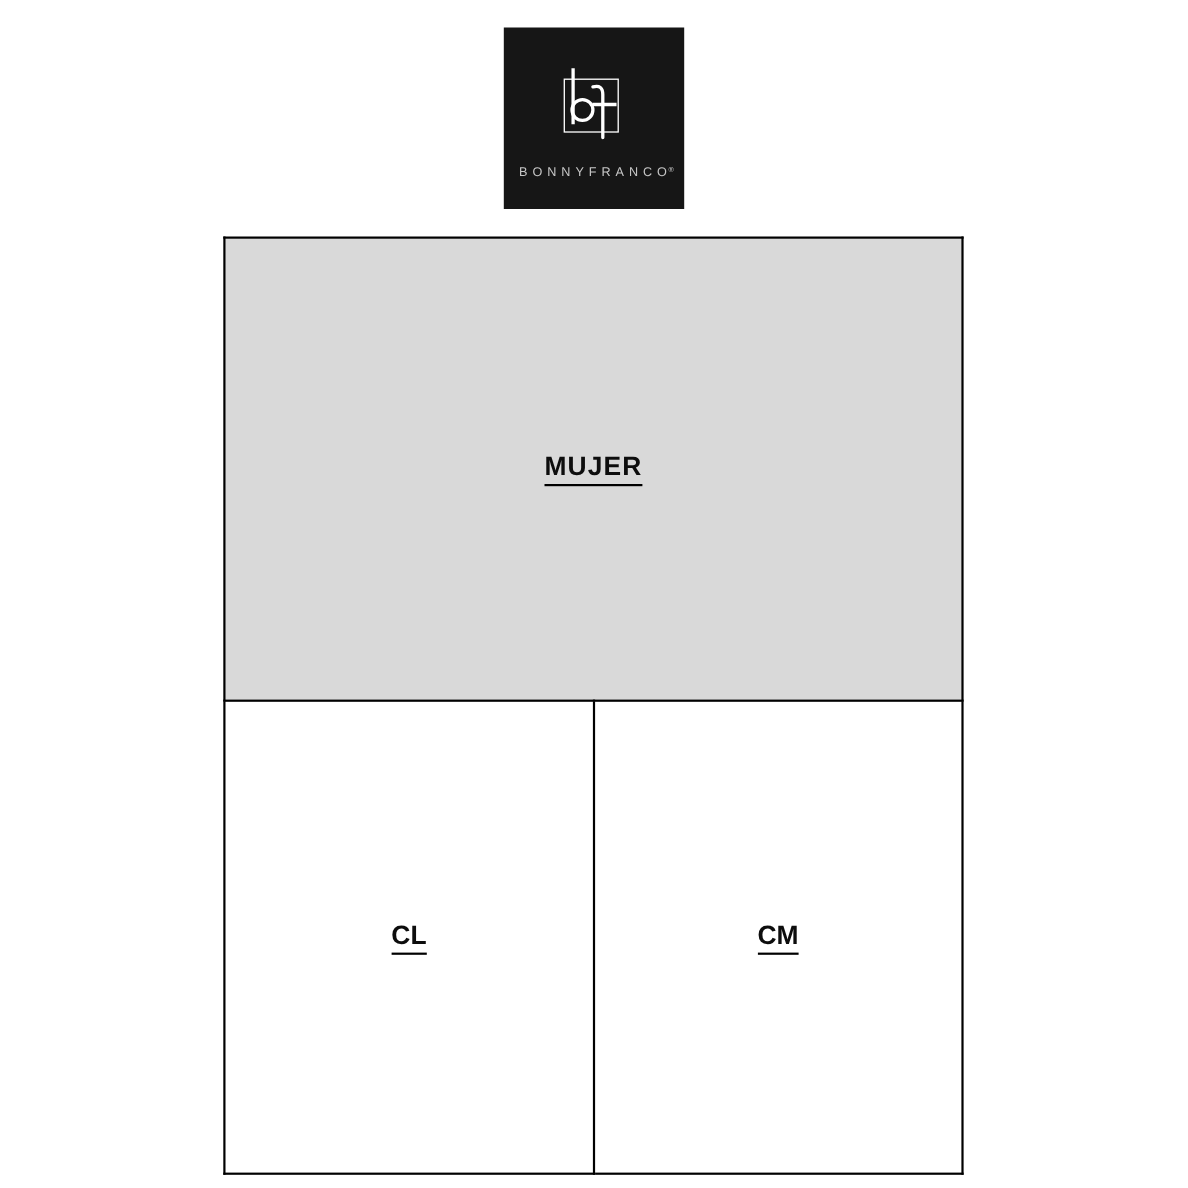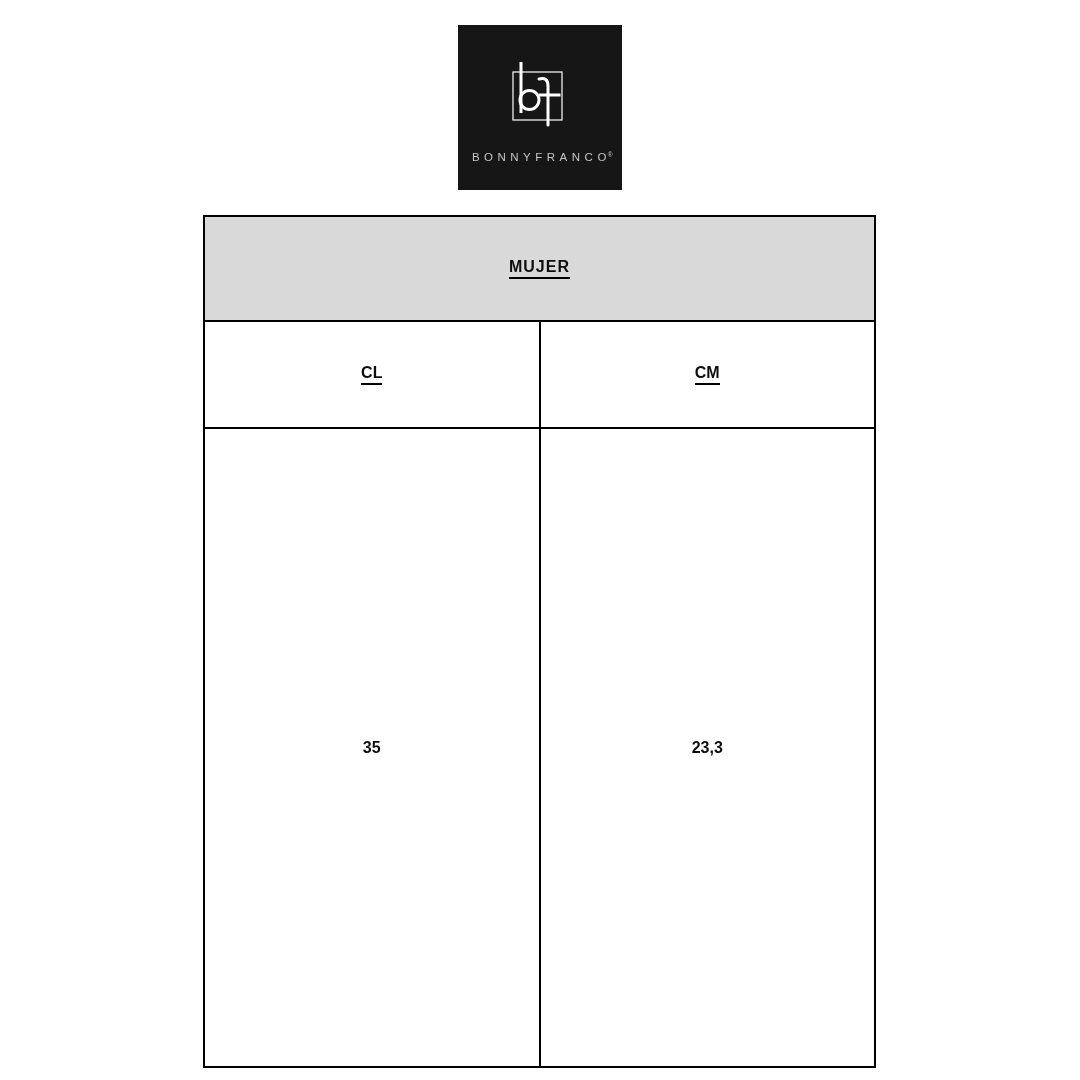--- a/index.html
+++ b/index.html
@@ -59,21 +59,21 @@
     width: 673px;
     height: 853px;
     border-collapse: collapse;
     table-layout: fixed;
   }
   table.size-table td {
     border: 2px solid #000000;
     text-align: center;
     vertical-align: middle;
     font-weight: bold;
-    font-size: 16px;
+    font-size: 24px;
     color: #0d0d0d;
     padding: 0;
   }
   tr.title-row { height: 105px; }
   tr.colhead-row { height: 107px; }
   td.title-cell { background: #d9d9d9; letter-spacing: 1px; }
   .u {
     display: inline-block;
     border-bottom: 2.5px solid #000;
     padding-bottom: 2px;
@@ -104,18 +104,14 @@
       </td>
     </tr>
     <tr class="colhead-row">
       <td>
         <span class="u">CL</span>
       </td>
       <td>
         <span class="u">CM</span>
       </td>
     </tr>
-    <tr>
-      <td>35</td>
-      <td>23,3</td>
-    </tr>
   </tbody>
 </table>
 
 </body></html>

